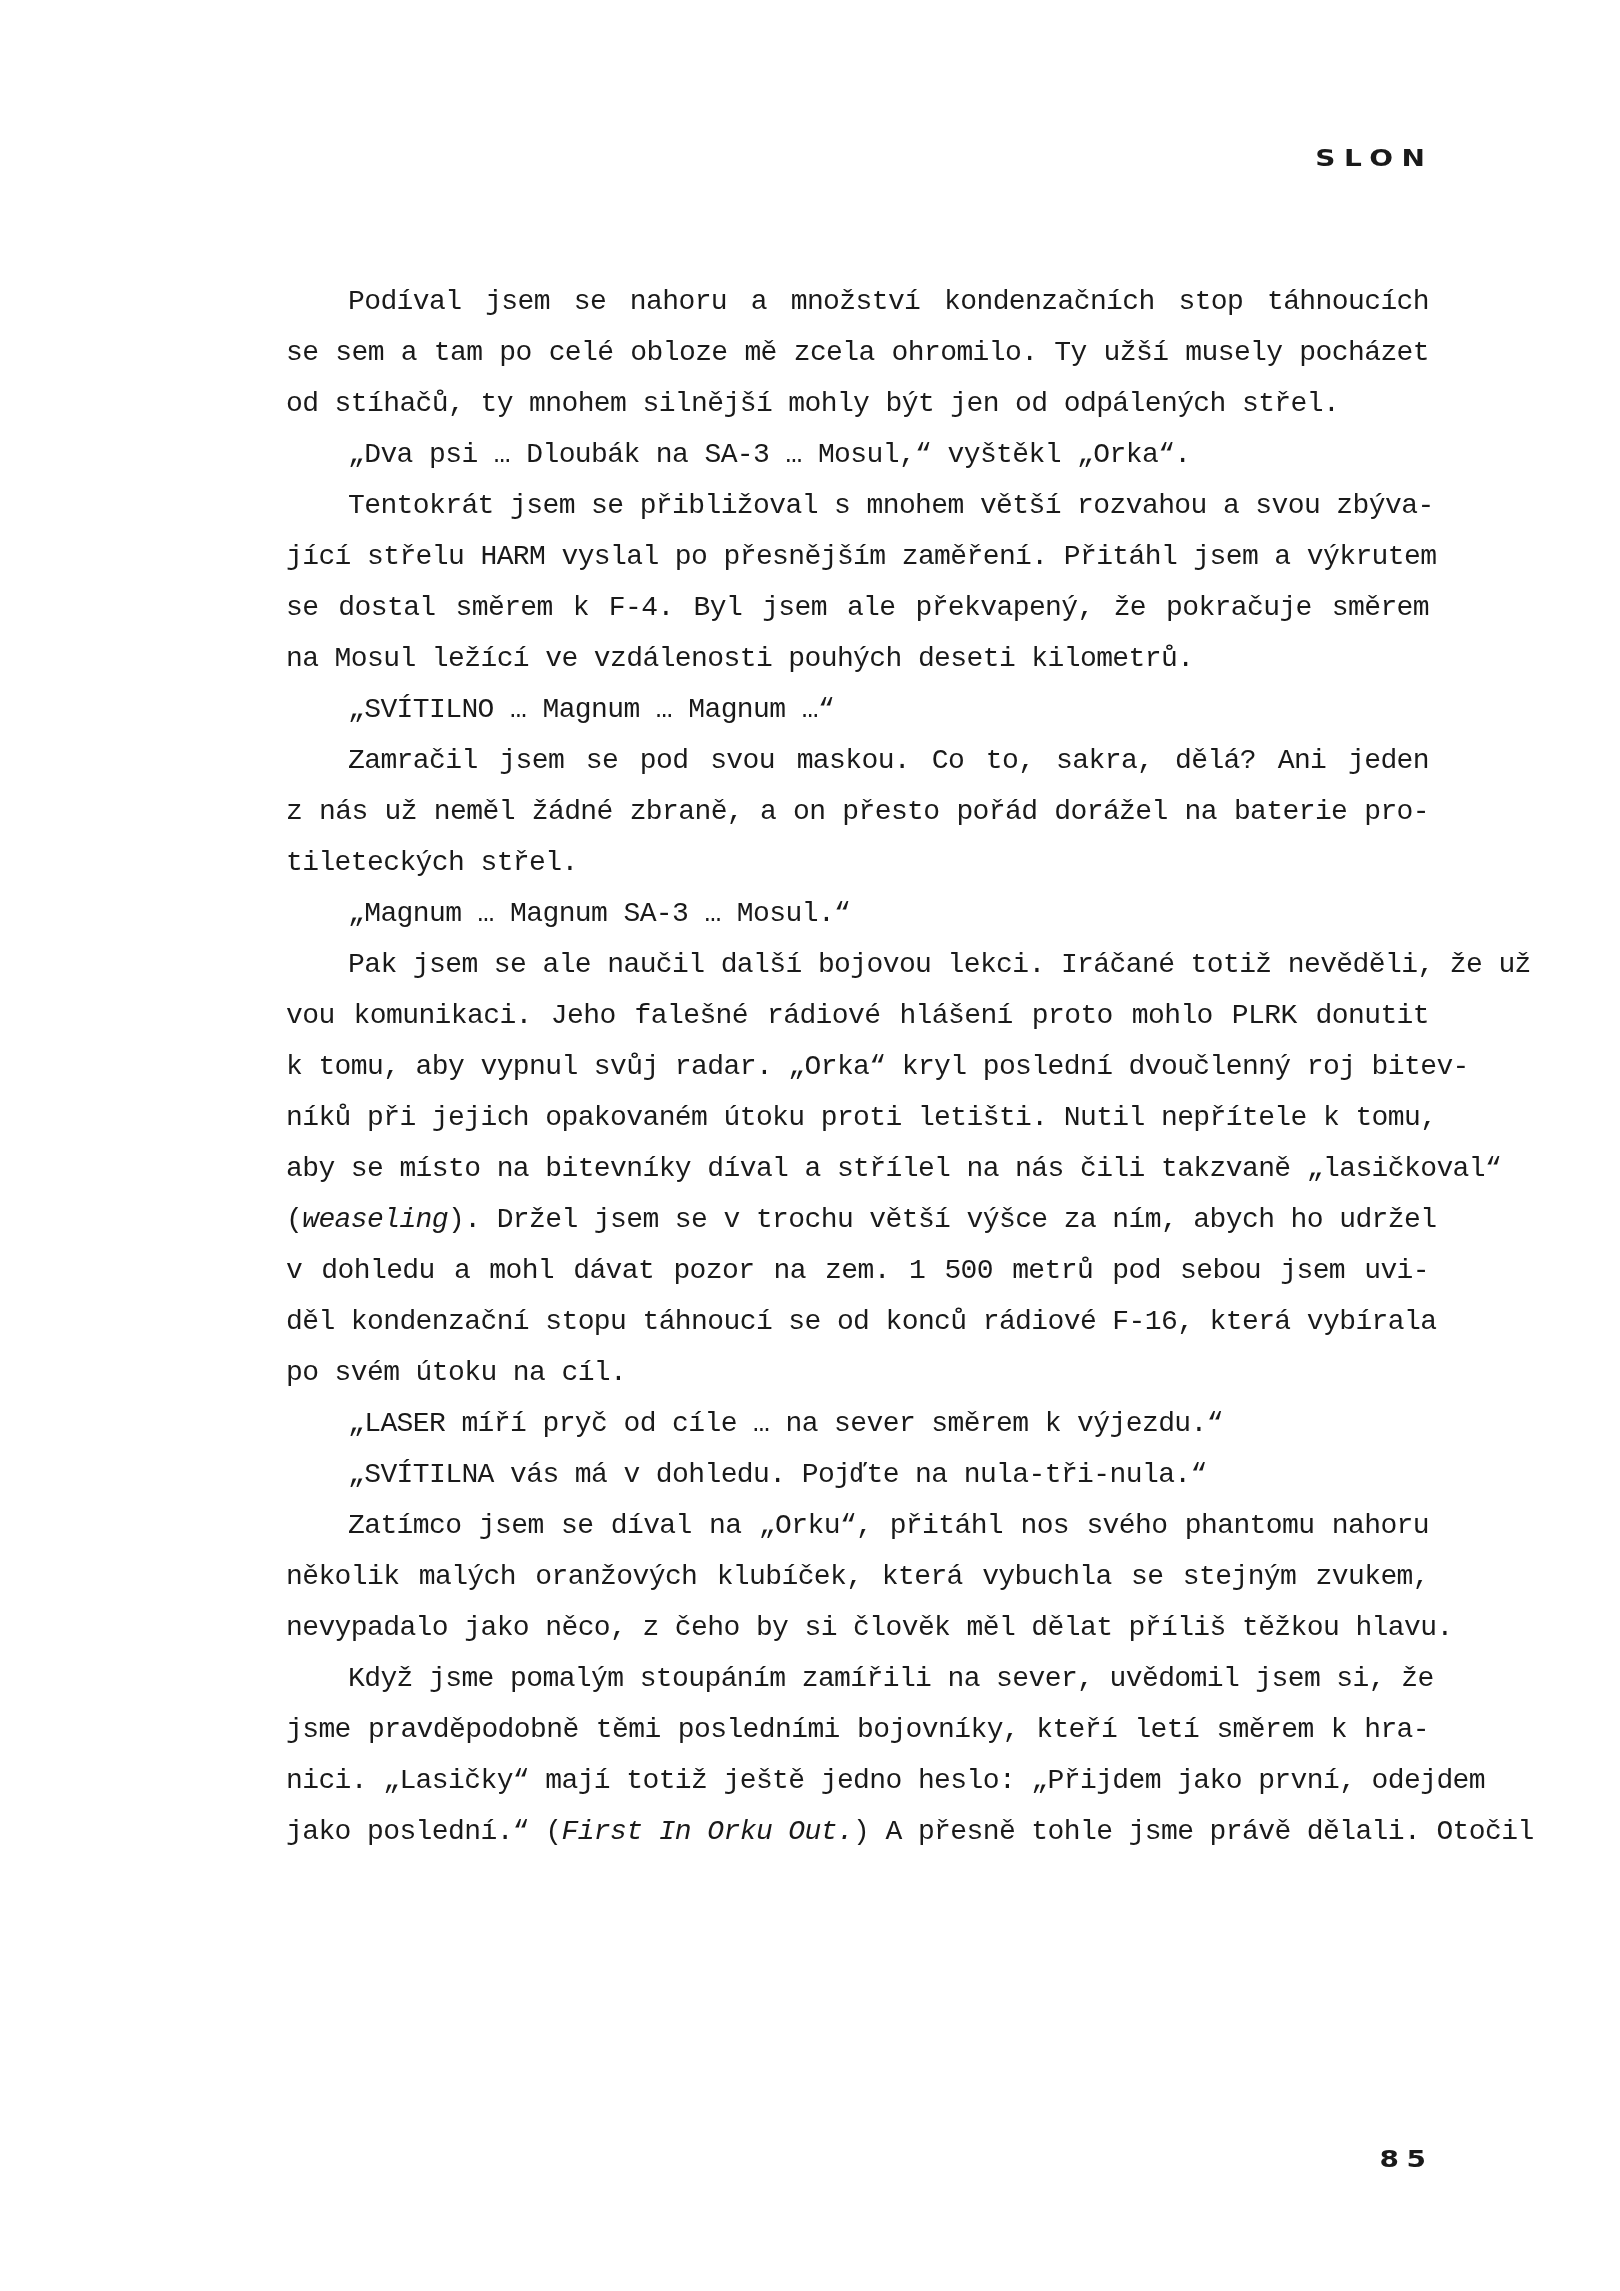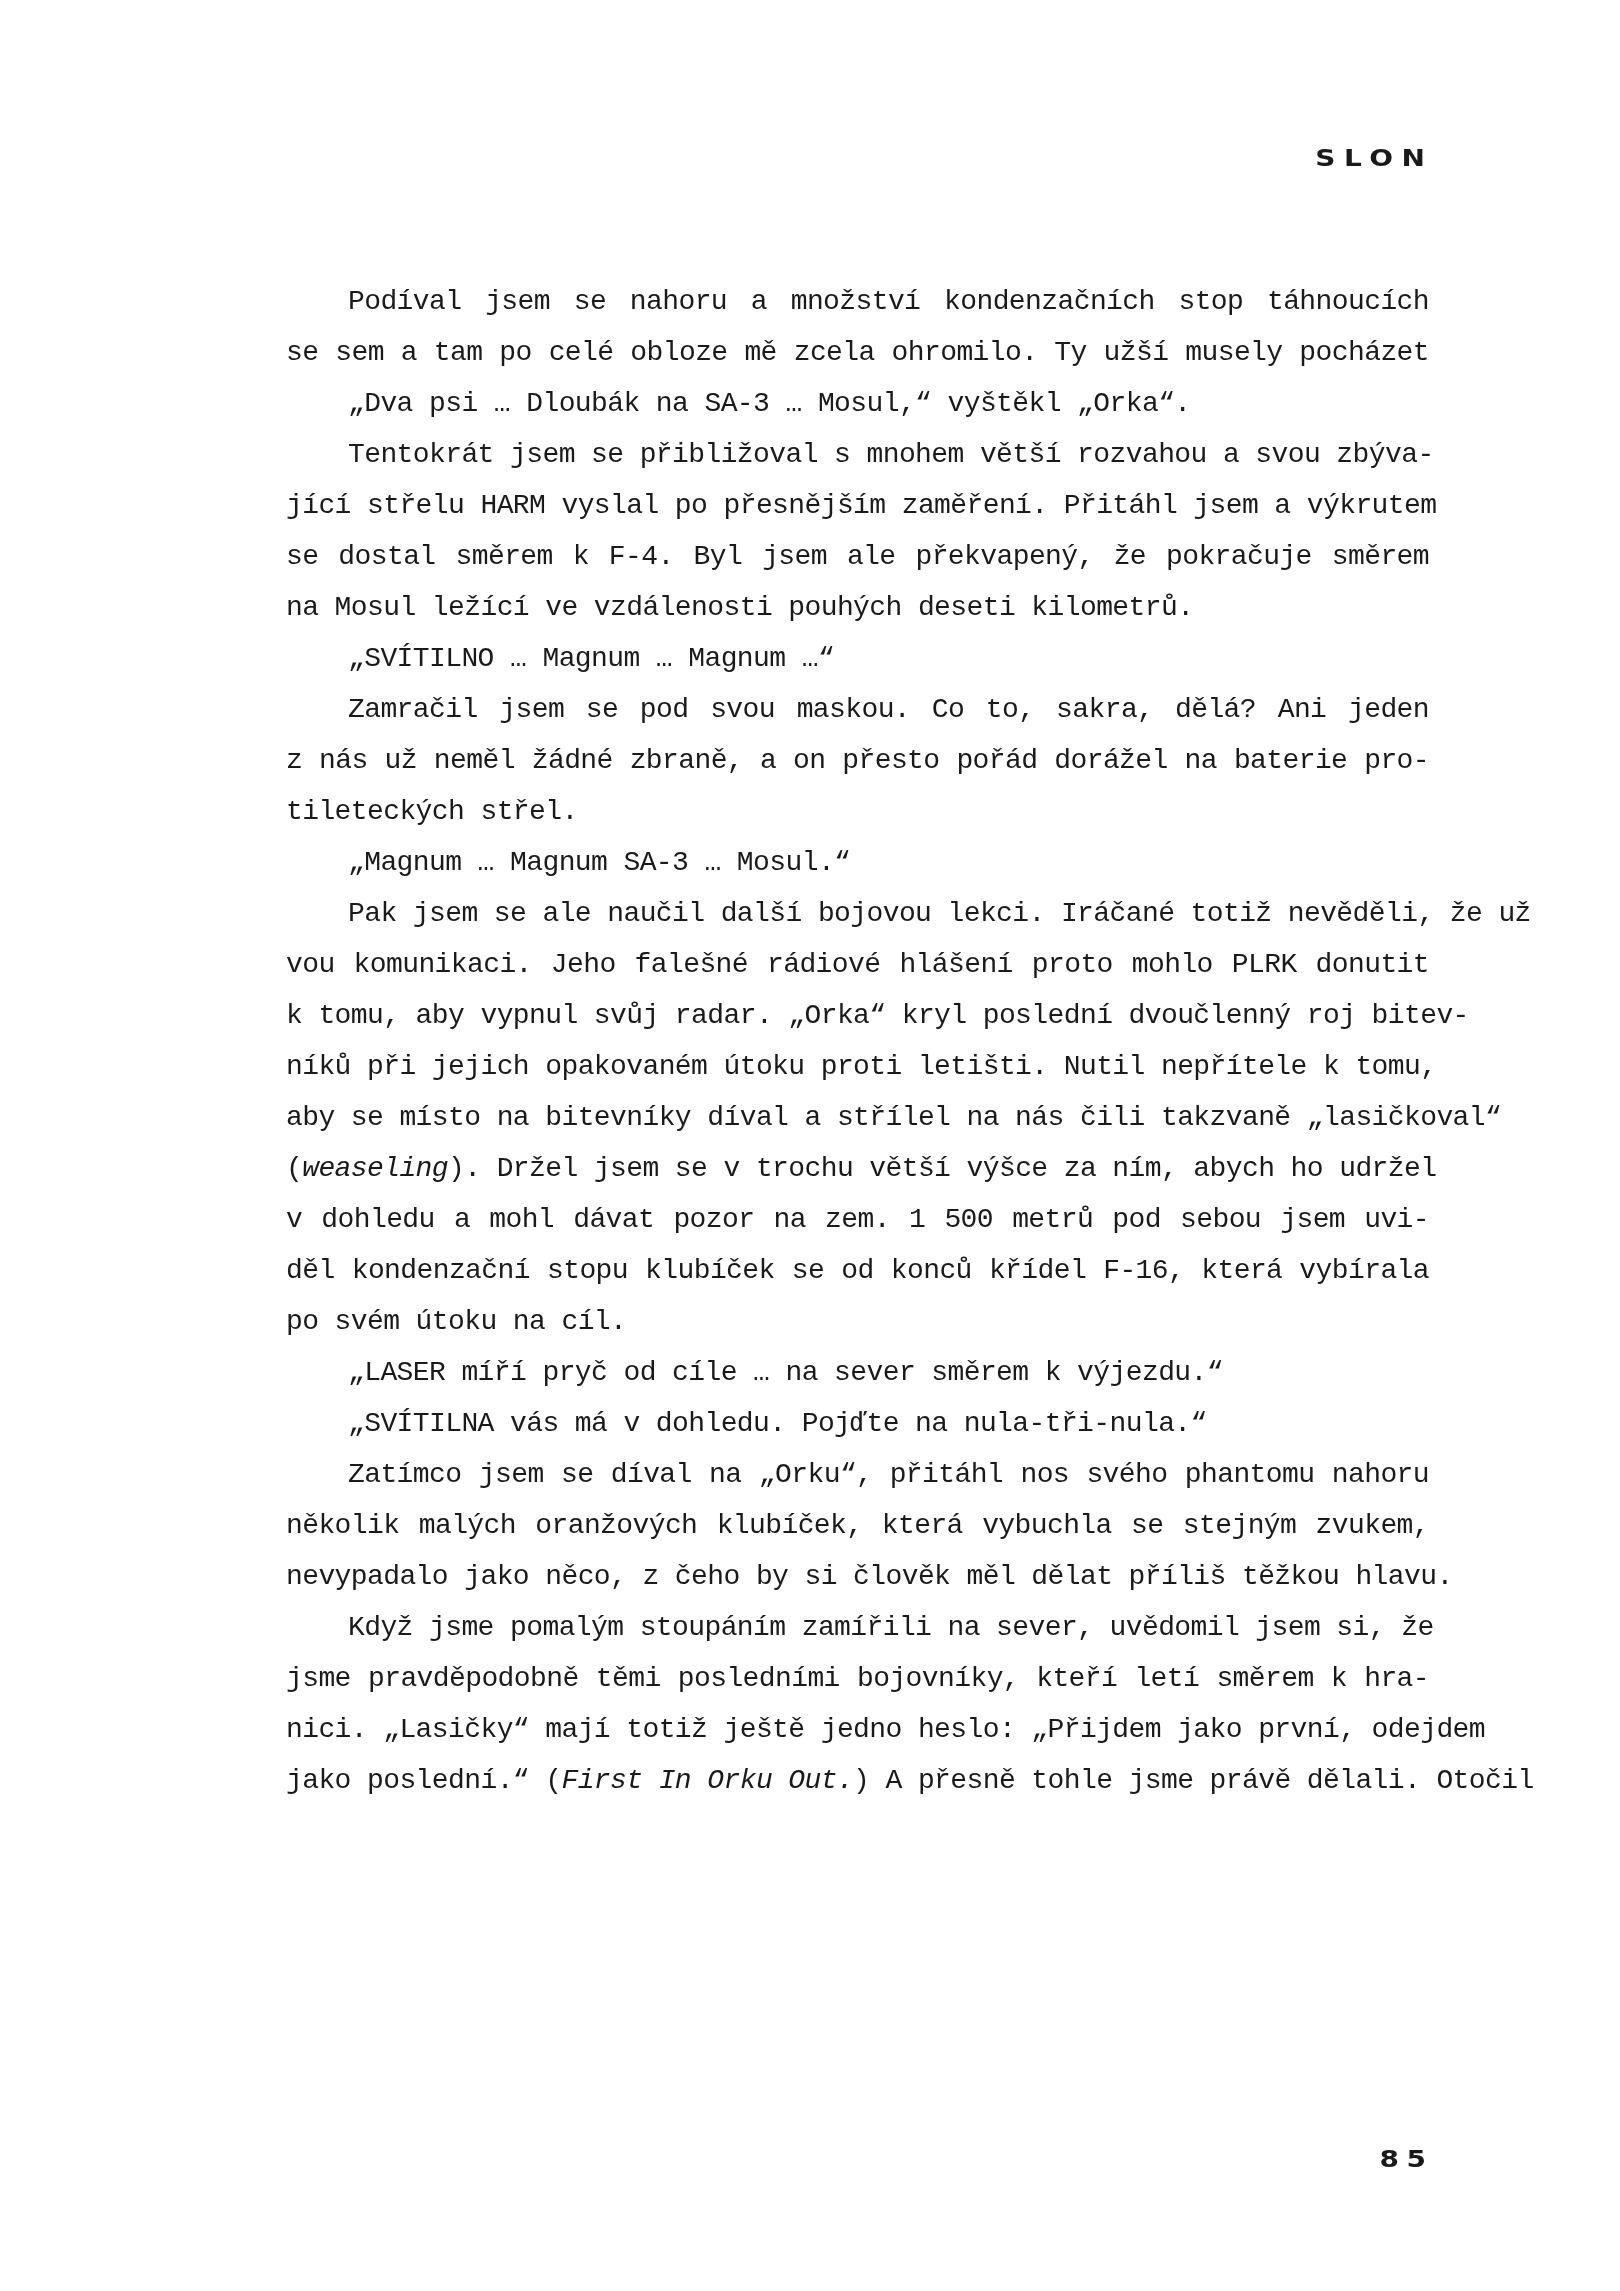--- a/index.html
+++ b/index.html
@@ -33,38 +33,39 @@
   }
 </style>
 </head>
 <body>
 
 <div class="running-head">SLON</div>
 
 <div class="page-body">
   <span class="line indent">Podíval jsem se nahoru a množství kondenzačních stop táhnoucích</span>
   <span class="line">se sem a tam po celé obloze mě zcela ohromilo. Ty užší musely pocházet</span>
+  <span class="line last">od stíhačů, ty mnohem silnější mohly být jen od odpálených střel.</span>
   <span class="line indent last">„Dva psi … Dloubák na SA-3 … Mosul,“ vyštěkl „Orka“.</span>
   <span class="line indent">Tentokrát jsem se přibližoval s mnohem větší rozvahou a svou zbýva-</span>
   <span class="line">jící střelu HARM vyslal po přesnějším zaměření. Přitáhl jsem a výkrutem</span>
   <span class="line">se dostal směrem k F-4. Byl jsem ale překvapený, že pokračuje směrem</span>
   <span class="line last">na Mosul ležící ve vzdálenosti pouhých deseti kilometrů.</span>
   <span class="line indent last">„SVÍTILNO … Magnum … Magnum …“</span>
   <span class="line indent">Zamračil jsem se pod svou maskou. Co to, sakra, dělá? Ani jeden</span>
   <span class="line">z nás už neměl žádné zbraně, a on přesto pořád dorážel na baterie pro-</span>
   <span class="line last">tileteckých střel.</span>
   <span class="line indent last">„Magnum … Magnum SA-3 … Mosul.“</span>
   <span class="line indent">Pak jsem se ale naučil další bojovou lekci. Iráčané totiž nevěděli, že už</span>
   <span class="line">vou komunikaci. Jeho falešné rádiové hlášení proto mohlo PLRK donutit</span>
   <span class="line">k tomu, aby vypnul svůj radar. „Orka“ kryl poslední dvoučlenný roj bitev-</span>
   <span class="line">níků při jejich opakovaném útoku proti letišti. Nutil nepřítele k tomu,</span>
   <span class="line">aby se místo na bitevníky díval a střílel na nás čili takzvaně „lasičkoval“</span>
   <span class="line"><span>(</span><i>weaseling</i><span>). Držel jsem se v trochu větší výšce za ním, abych ho udržel</span></span>
   <span class="line">v dohledu a mohl dávat pozor na zem. 1 500 metrů pod sebou jsem uvi-</span>
-  <span class="line">děl kondenzační stopu klubíček se od konců křídel F-16, která vybírala</span>
+  <span class="line">děl kondenzační stopu táhnoucí se od konců rádiové F-16, která vybírala</span>
   <span class="line last">po svém útoku na cíl.</span>
   <span class="line indent last">„LASER míří pryč od cíle … na sever směrem k výjezdu.“</span>
   <span class="line indent last">„SVÍTILNA vás má v dohledu. Pojďte na nula-tři-nula.“</span>
   <span class="line indent">Zatímco jsem se díval na „Orku“, přitáhl nos svého phantomu nahoru</span>
   <span class="line">několik malých oranžových klubíček, která vybuchla se stejným zvukem,</span>
   <span class="line last">nevypadalo jako něco, z čeho by si člověk měl dělat příliš těžkou hlavu.</span>
   <span class="line indent">Když jsme pomalým stoupáním zamířili na sever, uvědomil jsem si, že</span>
   <span class="line">jsme pravděpodobně těmi posledními bojovníky, kteří letí směrem k hra-</span>
   <span class="line">nici. „Lasičky“ mají totiž ještě jedno heslo: „Přijdem jako první, odejdem</span>
   <span class="line"><span>jako poslední.“ (</span><i>First In Orku Out.</i><span>) A přesně tohle jsme právě dělali. Otočil</span></span>

